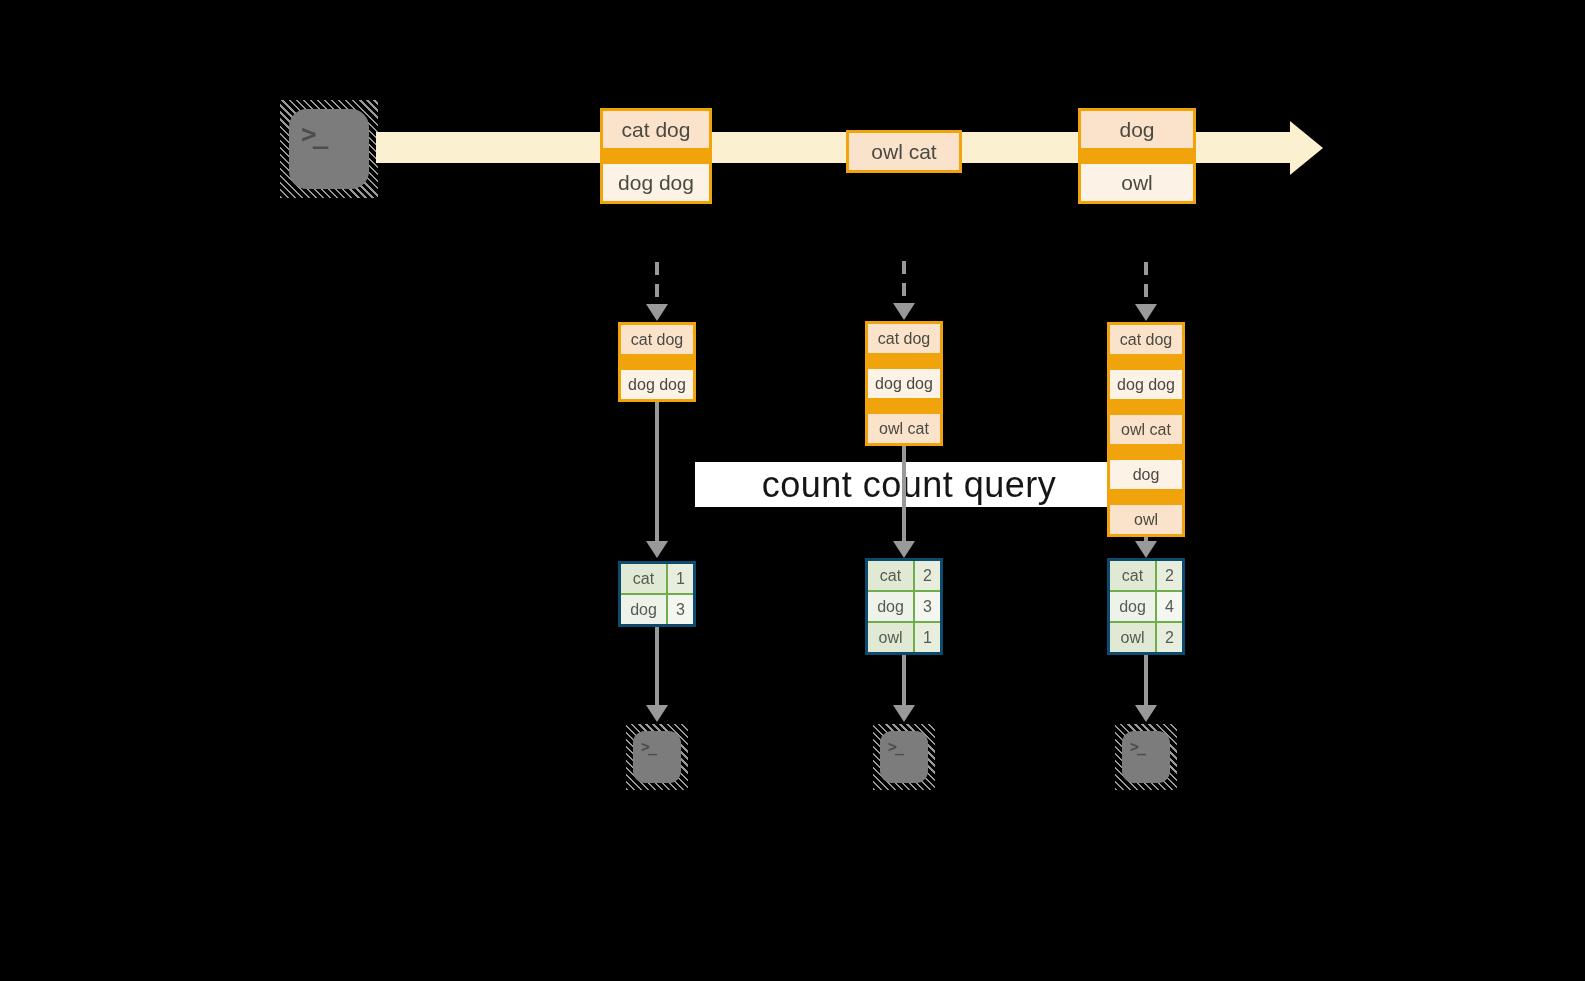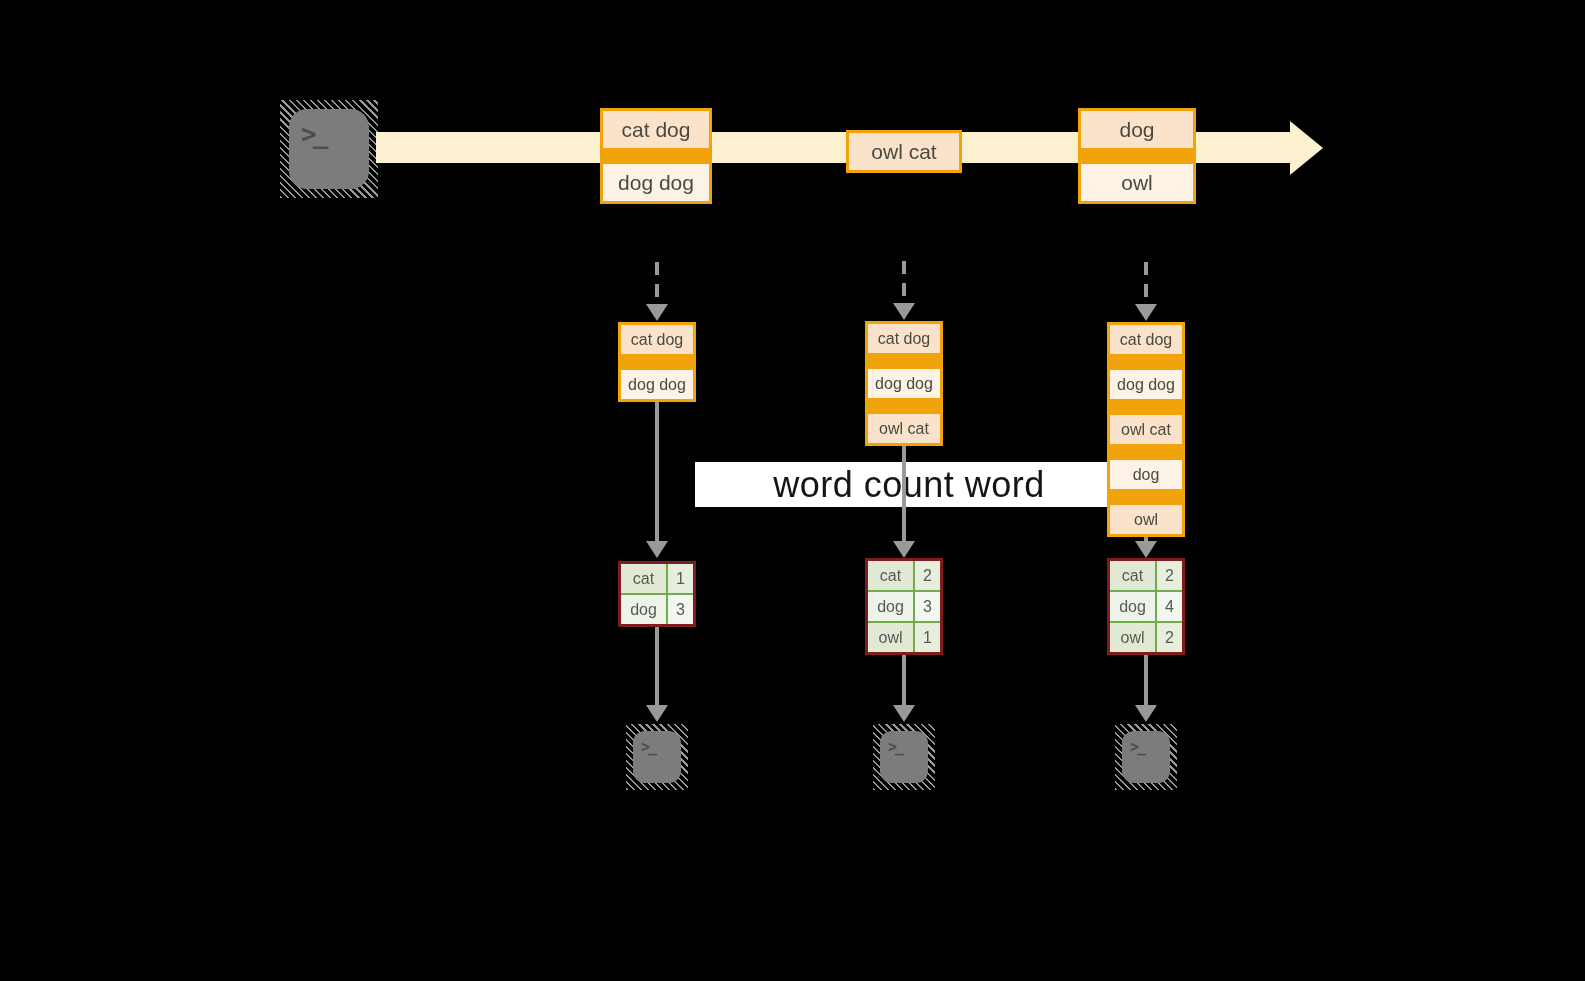--- a/index.html
+++ b/index.html
@@ -34,21 +34,21 @@
   .head-down{position:absolute;width:0;height:0;z-index:6;
              border-left:11px solid transparent;border-right:11px solid transparent;
              border-top:17px solid #999;}
 
   
   .query{position:absolute;left:695px;top:462px;width:428px;height:45px;background:#fff;z-index:5;
          display:flex;align-items:center;justify-content:center;
          font-size:36px;color:#151515;letter-spacing:0.5px;}
 
   
-  .gtable{position:absolute;box-sizing:border-box;width:78px;border:3px solid #7f1d1d;background:#6FAD4C;
+  .gtable{position:absolute;box-sizing:border-box;width:78px;border:3px solid #0c4a6e;background:#6FAD4C;
           display:flex;flex-direction:column;gap:2px;z-index:4;}
   .grow{display:flex;gap:2px;height:29px;}
   .gcell{display:flex;align-items:center;justify-content:center;font-size:16px;color:#595955;}
   .gcell.label{width:45px;}
   .gcell.value{flex:1;}
   .grow.dark  .gcell.label{background:#DFE9D3;}
   .grow.dark  .gcell.value{background:#E7EEDD;}
   .grow.light .gcell.label{background:#EEF3EA;}
   .grow.light .gcell.value{background:#F3F7F0;}
 </style>
@@ -95,21 +95,21 @@
     <div class="orow">owl cat</div>
   </div>
   <div class="obox buffer" style="left:1107px;top:322px;">
     <div class="orow">cat dog</div>
     <div class="orow light">dog dog</div>
     <div class="orow">owl cat</div>
     <div class="orow light">dog</div>
     <div class="orow">owl</div>
   </div>
 
-  <div class="query">word count word</div>
+  <div class="query">count count query</div>
 
   <div class="shaft" style="left:655px;top:388px;height:153px;"></div>
   <div class="head-down" style="left:646px;top:541px;"></div>
   <div class="shaft" style="left:902px;top:418px;height:123px;"></div>
   <div class="head-down" style="left:893px;top:541px;"></div>
   <div class="shaft" style="left:1144px;top:481px;height:60px;"></div>
   <div class="head-down" style="left:1135px;top:541px;"></div>
 
   <div class="gtable" style="left:618px;top:561px;">
     <div class="grow dark">

